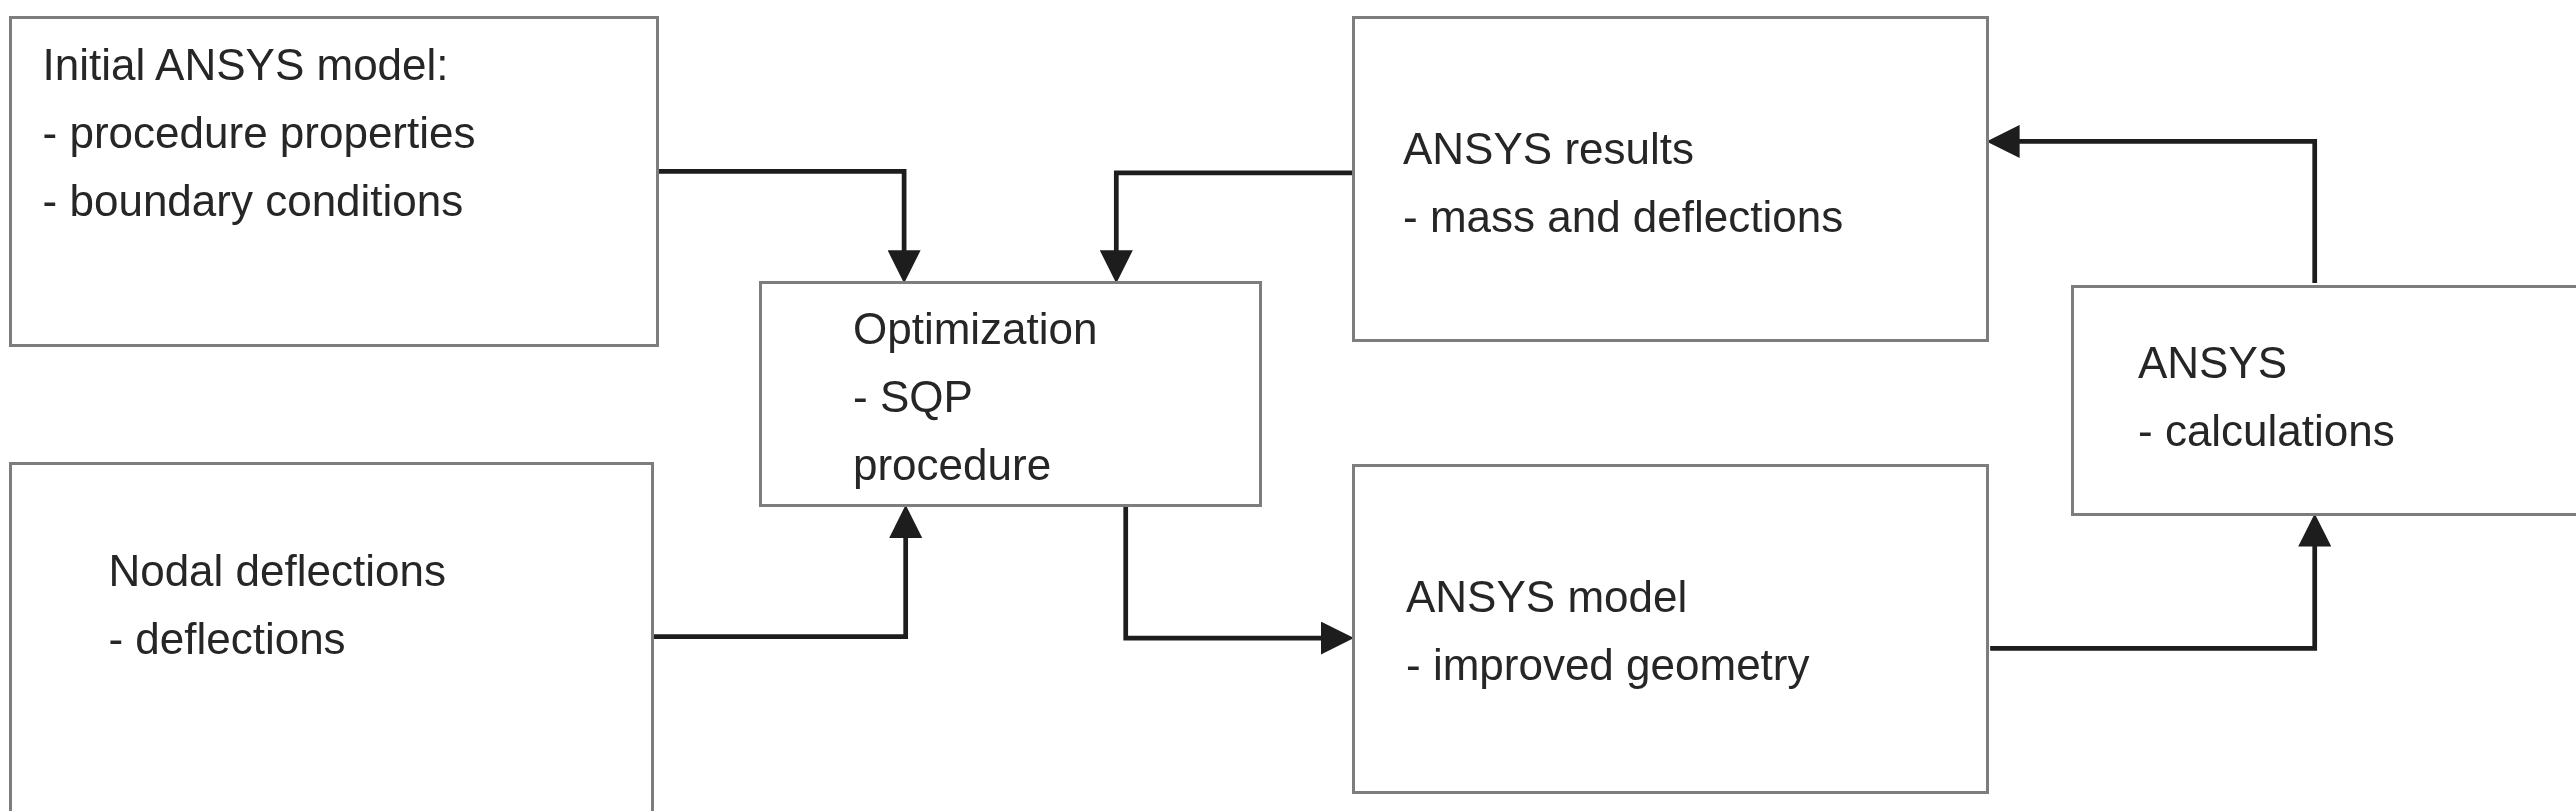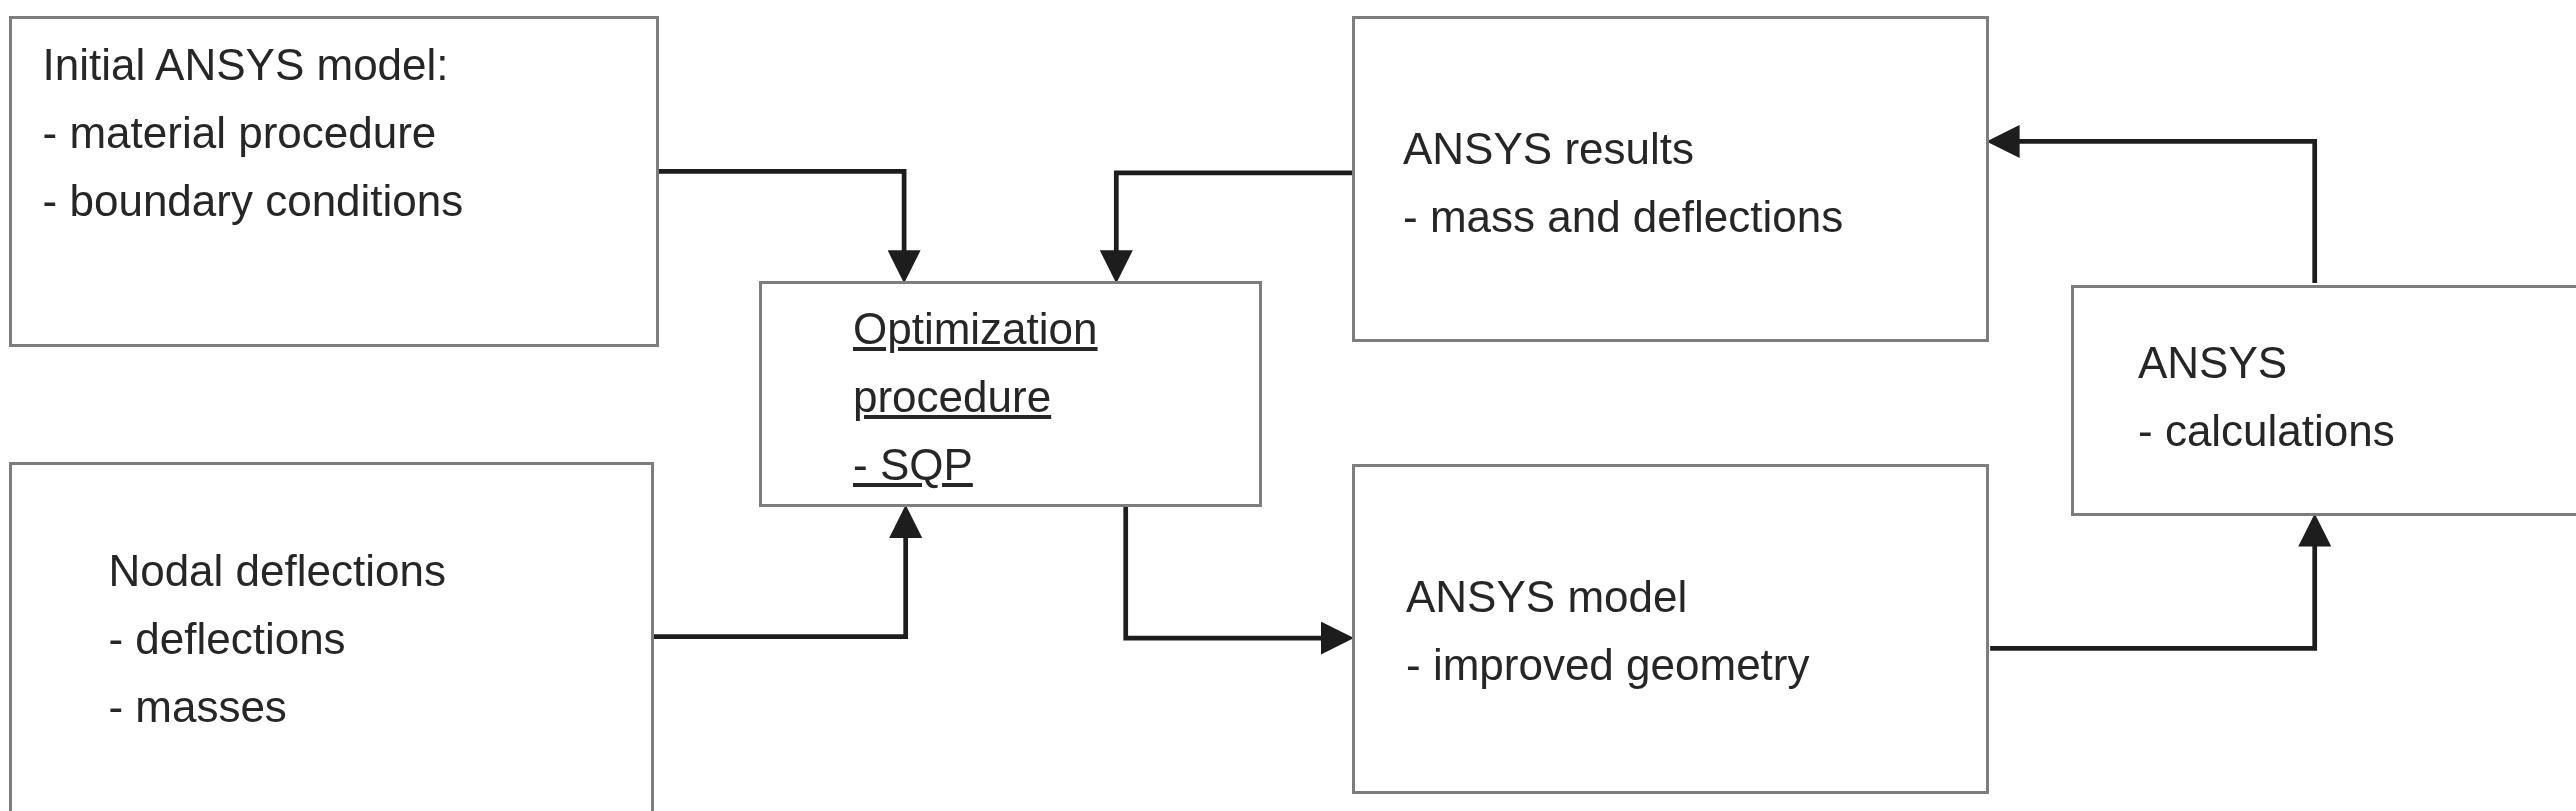--- a/index.html
+++ b/index.html
@@ -35,21 +35,21 @@
     line-height: 68px;
     letter-spacing: 0px;
     white-space: nowrap;
   }
 
   .box .line { display: block; }
 
   
   .box-initial        { left: 8.6px;   top: 15.7px;  width: 650px; height: 331px; padding: 12.6px 7.9px 0 31px; }
   .box-nodal          { left: 9.4px;   top: 462px; width: 645px; height: 395px; padding: 72px 7.9px 0 96px; }
-  .box-optimization   { left: 759px;  top: 281px; width: 503px; height: 226px; padding: 11px 7.9px 0 91px; text-decoration: underline; }
+  .box-optimization   { left: 759px;  top: 281px; width: 503px; height: 226px; padding: 11px 7.9px 0 91px; }
   .box-results        { left: 1352px; top: 15.7px;  width: 637px; height: 326px; padding: 96px 7.9px 0 48px; }
   .box-model          { left: 1352px; top: 464px; width: 637px; height: 330px; padding: 96px 7.9px 0 51px; }
   .box-calculations   { left: 2071px; top: 285px; width: 558px; height: 231px; padding: 41px 7.9px 0 64px; }
 
   .connector {
     fill: none;
     stroke: var(--arrow);
     stroke-width: 6px;
     stroke-linejoin: miter;
   }
@@ -68,34 +68,33 @@
     <polyline class="connector" points="838,218 1150,218 1150,350" marker-end="url(#arrowhead)"></polyline>
     <polyline class="connector" points="1722,220 1420,220 1420,350" marker-end="url(#arrowhead)"></polyline>
     <polyline class="connector" points="831,810 1152,810 1152,653" marker-end="url(#arrowhead)"></polyline>
     <polyline class="connector" points="1432,643 1432,812 1712,812" marker-end="url(#arrowhead)"></polyline>
     <polyline class="connector" points="2532,825 2945,825 2945,664" marker-end="url(#arrowhead)"></polyline>
     <polyline class="connector" points="2945,360 2945,180 2538,180" marker-end="url(#arrowhead)"></polyline>
   </svg>
 
   <div class="box box-initial">
     <span class="line">Initial ANSYS model:</span>
-    <span class="line">- material procedure</span>
+    <span class="line">- procedure properties</span>
     <span class="line">- boundary conditions</span>
   </div>
 
   <div class="box box-nodal">
     <span class="line">Nodal deflections</span>
     <span class="line">- deflections</span>
-    <span class="line">- masses</span>
   </div>
 
   <div class="box box-optimization">
     <span class="line">Optimization</span>
+    <span class="line">- SQP</span>
     <span class="line">procedure</span>
-    <span class="line">- SQP</span>
   </div>
 
   <div class="box box-model">
     <span class="line">ANSYS model</span>
     <span class="line">- improved geometry</span>
   </div>
 
   <div class="box box-results">
     <span class="line">ANSYS results</span>
     <span class="line">- mass and deflections</span>

